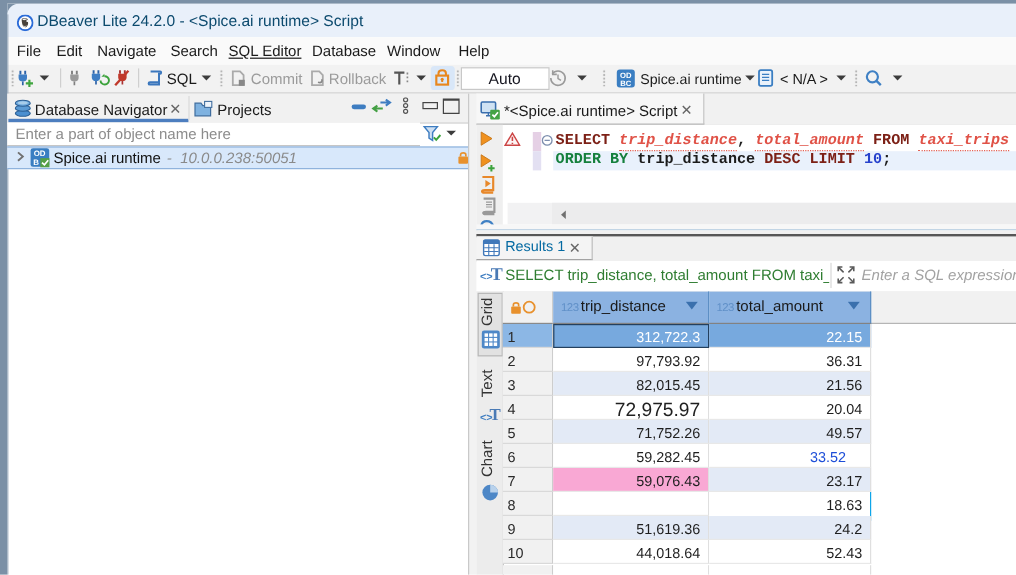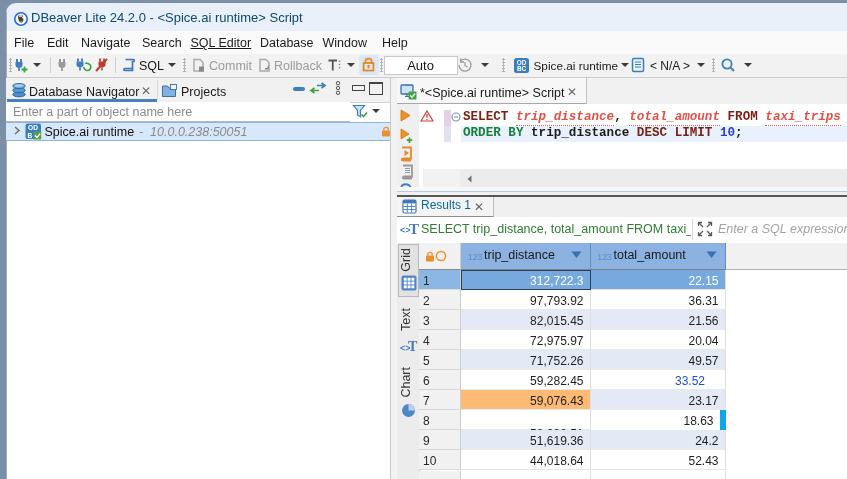--- a/index.html
+++ b/index.html
@@ -380,21 +380,21 @@
 <div class="abs" style="left:460.5px;top:310.1px;width:130.5px;height:20.05px;background:#e3eaf6;border-right:1px solid #dfdfdf;border-bottom:1px solid #e8e8e8;box-sizing:border-box;">
     <span style="position:absolute;right:6.5px;top:3.5px;font-size:12px;color:#1f1f1f;">82,015.45</span>
   </div>
 <div class="abs" style="left:591px;top:310.1px;width:135px;height:20.05px;background:#e3eaf6;border-right:1px solid #dfdfdf;border-bottom:1px solid #e8e8e8;box-sizing:border-box;">
     <span style="position:absolute;right:6.5px;top:3.5px;font-size:12px;color:#1f1f1f;">21.56</span>
   </div>
 <div class="abs" style="left:419px;top:330.15px;width:41.5px;height:20.05px;background:#f1f1f1;border-right:1px solid #cdcdcd;border-bottom:1px solid #d9d9d9;box-sizing:border-box;">
     <span style="position:absolute;left:4px;top:3.5px;font-size:12px;color:#2a2a2a;">4</span>
   </div>
 <div class="abs" style="left:460.5px;top:330.15px;width:130.5px;height:20.05px;background:#ffffff;border-right:1px solid #dfdfdf;border-bottom:1px solid #e8e8e8;box-sizing:border-box;">
-    <span style="position:absolute;right:6.5px;top:3.5px;font-size:12px;color:#1f1f1f;">72,975.97</span>
+    <span style="position:absolute;right:6.5px;top:3.5px;font-size:16px;color:#1f1f1f;">72,975.97</span>
   </div>
 <div class="abs" style="left:591px;top:330.15px;width:135px;height:20.05px;background:#ffffff;border-right:1px solid #dfdfdf;border-bottom:1px solid #e8e8e8;box-sizing:border-box;">
     <span style="position:absolute;right:6.5px;top:3.5px;font-size:12px;color:#1f1f1f;">20.04</span>
   </div>
 <div class="abs" style="left:419px;top:350.2px;width:41.5px;height:20.05px;background:#f1f1f1;border-right:1px solid #cdcdcd;border-bottom:1px solid #d9d9d9;box-sizing:border-box;">
     <span style="position:absolute;left:4px;top:3.5px;font-size:12px;color:#2a2a2a;">5</span>
   </div>
 <div class="abs" style="left:460.5px;top:350.2px;width:130.5px;height:20.05px;background:#e3eaf6;border-right:1px solid #dfdfdf;border-bottom:1px solid #e8e8e8;box-sizing:border-box;">
     <span style="position:absolute;right:6.5px;top:3.5px;font-size:12px;color:#1f1f1f;">71,752.26</span>
   </div>
@@ -406,33 +406,33 @@
   </div>
 <div class="abs" style="left:460.5px;top:370.25px;width:130.5px;height:20.05px;background:#ffffff;border-right:1px solid #dfdfdf;border-bottom:1px solid #e8e8e8;box-sizing:border-box;">
     <span style="position:absolute;right:6.5px;top:3.5px;font-size:12px;color:#1f1f1f;">59,282.45</span>
   </div>
 <div class="abs" style="left:591px;top:370.25px;width:135px;height:20.05px;background:#ffffff;border-right:1px solid #dfdfdf;border-bottom:1px solid #e8e8e8;box-sizing:border-box;">
     <span style="position:absolute;right:20px;top:3.5px;font-size:12px;color:#1d4ed8;">33.52</span>
   </div>
 <div class="abs" style="left:419px;top:390.3px;width:41.5px;height:20.05px;background:#f1f1f1;border-right:1px solid #cdcdcd;border-bottom:1px solid #d9d9d9;box-sizing:border-box;">
     <span style="position:absolute;left:4px;top:3.5px;font-size:12px;color:#2a2a2a;">7</span>
   </div>
-<div class="abs" style="left:460.5px;top:390.3px;width:130.5px;height:20.05px;background:#fdba74;border-right:1px solid #dfdfdf;border-bottom:1px solid #e8e8e8;box-sizing:border-box;">
+<div class="abs" style="left:460.5px;top:390.3px;width:130.5px;height:20.05px;background:#f9a8d4;border-right:1px solid #dfdfdf;border-bottom:1px solid #e8e8e8;box-sizing:border-box;">
     <span style="position:absolute;right:6.5px;top:3.5px;font-size:12px;color:#1f1f1f;">59,076.43</span>
   </div>
 <div class="abs" style="left:591px;top:390.3px;width:135px;height:20.05px;background:#e3eaf6;border-right:1px solid #dfdfdf;border-bottom:1px solid #e8e8e8;box-sizing:border-box;">
     <span style="position:absolute;right:6.5px;top:3.5px;font-size:12px;color:#1f1f1f;">23.17</span>
   </div>
 <div class="abs" style="left:419px;top:410.35px;width:41.5px;height:20.05px;background:#f1f1f1;border-right:1px solid #cdcdcd;border-bottom:1px solid #d9d9d9;box-sizing:border-box;">
     <span style="position:absolute;left:4px;top:3.5px;font-size:12px;color:#2a2a2a;">8</span>
   </div>
 <div class="abs" style="left:460.5px;top:410.35px;width:130.5px;height:20.05px;background:#ffffff;border-right:1px solid #dfdfdf;border-bottom:1px solid #e8e8e8;box-sizing:border-box;">
     <span style="position:absolute;right:6.5px;top:17px;font-size:12px;color:#1f1f1f;">58,298.51</span>
   </div>
-<div class="abs" style="left:591px;top:410.35px;width:135px;height:24px;background:#ffffff;border-right:6px solid #0ea5e9;border-bottom:1px solid #e8e8e8;box-sizing:border-box;">
+<div class="abs" style="left:591px;top:410.35px;width:135px;height:24px;background:#ffffff;border-right:1px solid #0ea5e9;border-bottom:1px solid #e8e8e8;box-sizing:border-box;">
     <span style="position:absolute;right:6.5px;top:3.5px;font-size:12px;color:#1f1f1f;">18.63</span>
   </div>
 <div class="abs" style="left:419px;top:430.4px;width:41.5px;height:20.05px;background:#f1f1f1;border-right:1px solid #cdcdcd;border-bottom:1px solid #d9d9d9;box-sizing:border-box;">
     <span style="position:absolute;left:4px;top:3.5px;font-size:12px;color:#2a2a2a;">9</span>
   </div>
 <div class="abs" style="left:460.5px;top:430.4px;width:130.5px;height:20.05px;background:#e3eaf6;border-right:1px solid #dfdfdf;border-bottom:1px solid #e8e8e8;box-sizing:border-box;">
     <span style="position:absolute;right:6.5px;top:3.5px;font-size:12px;color:#1f1f1f;">51,619.36</span>
   </div>
 <div class="abs" style="left:591px;top:430.4px;width:135px;height:20.05px;background:#e3eaf6;border-right:1px solid #dfdfdf;border-bottom:1px solid #e8e8e8;box-sizing:border-box;">
     <span style="position:absolute;right:6.5px;top:3.5px;font-size:12px;color:#1f1f1f;">24.2</span>

